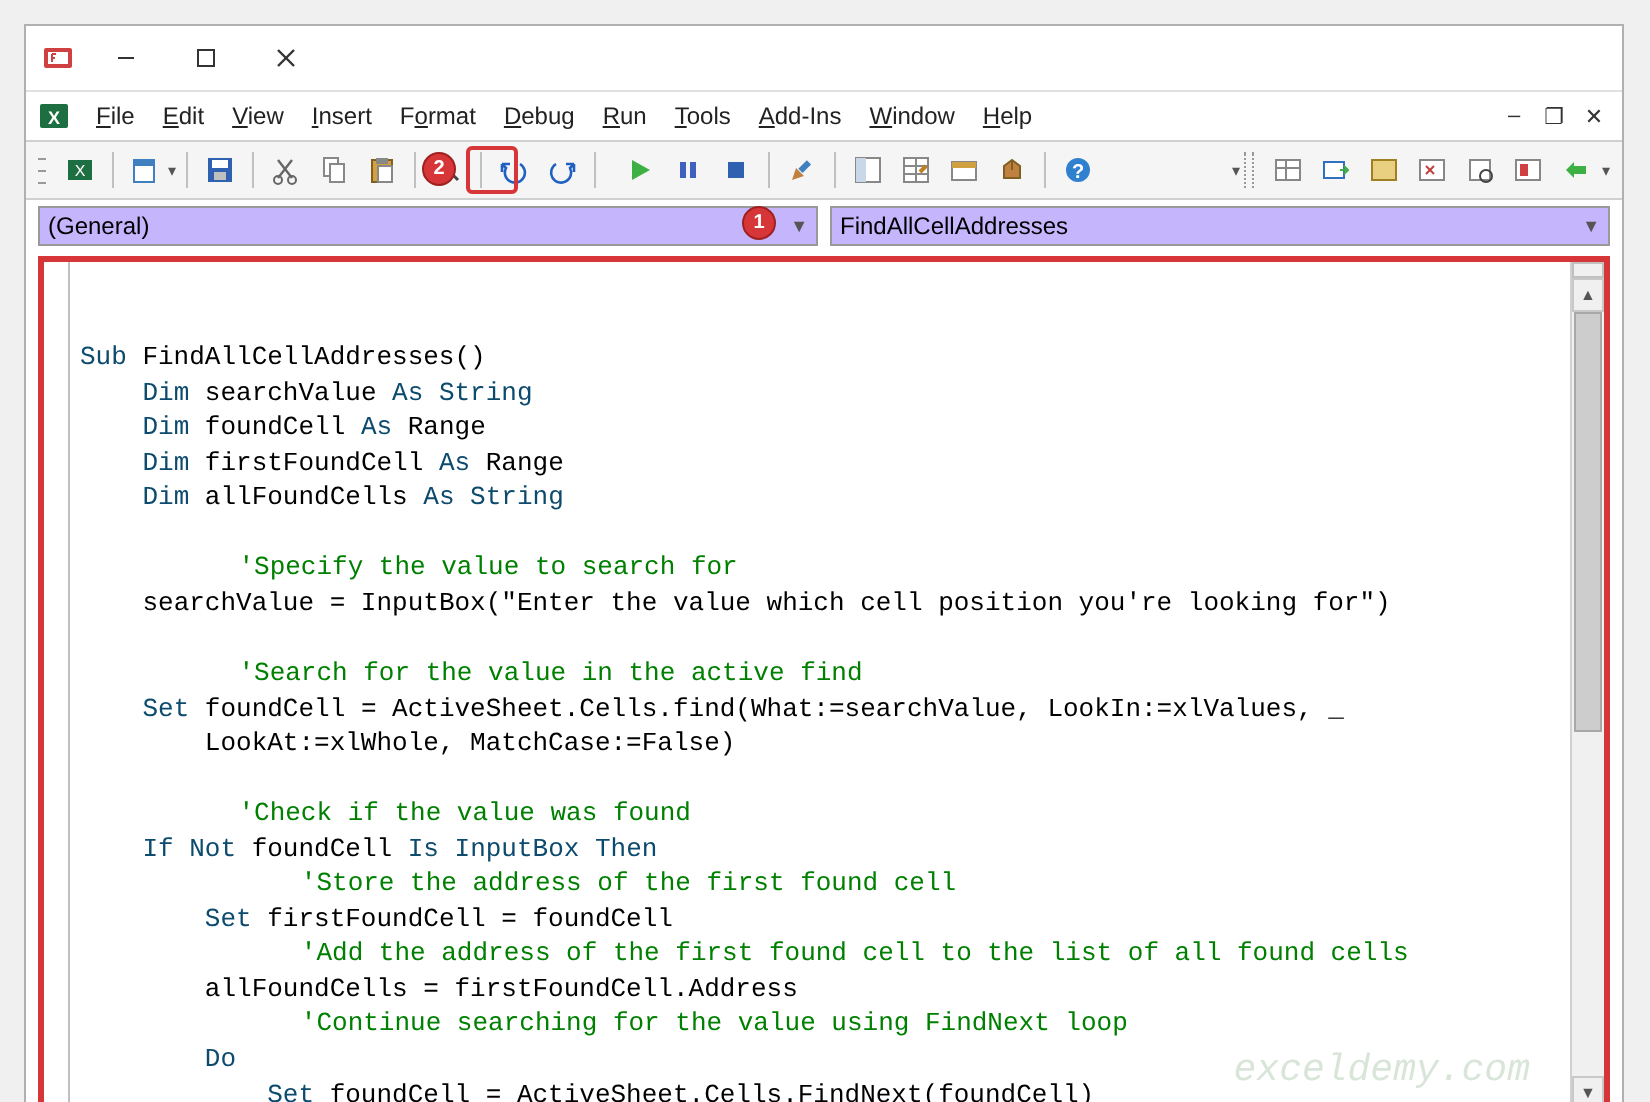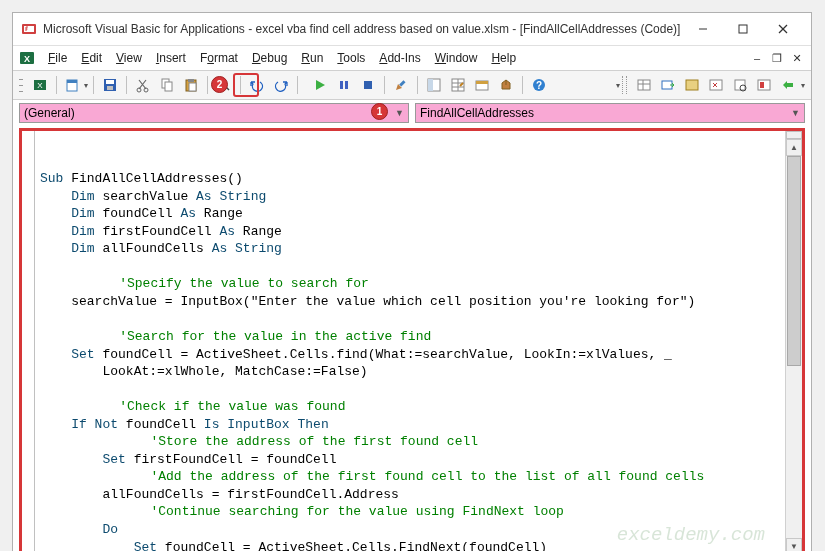--- a/index.html
+++ b/index.html
@@ -20,21 +20,21 @@
 .toolbar { display: flex; align-items: center; padding: 3px 6px; background: #f5f5f5; border-bottom: 1px solid #d0d0d0; gap: 2px; position: relative; }
 .toolbar .tb-btn { width: 22px; height: 22px; display: flex; align-items: center; justify-content: center; cursor: pointer; border: 1px solid transparent; border-radius: 2px; }
 .toolbar .sep { width: 1px; height: 18px; background: #c0c0c0; margin: 0 3px; }
 .toolbar .grip { width: 4px; height: 18px; margin-right: 4px; display: flex; flex-direction: column; justify-content: space-around; }
 .toolbar .grip span { height: 1px; background: #999; }
 .badge { position: absolute; width: 17px; height: 17px; border-radius: 50%; background: #d63638; color: #fff; font-size: 10px; font-weight: bold; display: flex; align-items: center; justify-content: center; border: 1px solid #a02020; }
 .run-highlight { position: absolute; border: 2px solid #d63638; border-radius: 3px; pointer-events: none; }
 .toolbar-right { margin-left: auto; display: flex; align-items: center; gap: 2px; }
 .toolbar-right .extra-grip { width: 5px; height: 18px; border-left: 1px dotted #999; border-right: 1px dotted #999; margin-right: 4px; }
 .selectors { display: flex; padding: 3px 6px; gap: 6px; background: #fff; align-items: center; position: relative; }
-.selectors select, .selectors .pseudo-select { flex: 1; font-size: 12px; padding: 1px 4px; border: 1px solid #999; background: #f9a8d4; height: 20px; display: flex; align-items: center; justify-content: space-between; cursor: pointer; }
+.selectors select, .selectors .pseudo-select { flex: 1; font-size: 12px; padding: 1px 4px; border: 1px solid #999; background: #c4b5fd; height: 20px; display: flex; align-items: center; justify-content: space-between; cursor: pointer; }
 .pseudo-select .chev { font-size: 9px; color: #555; }
 .code-frame { border: 3px solid #d63638; margin: 2px 6px 6px 6px; height: 430px; overflow: hidden; position: relative; display: flex; }
 .code-body { background: #fff; font-family: Consolas, "Courier New", monospace; font-size: 13px; line-height: 1.35; padding: 4px 2px 4px 18px; white-space: pre; flex: 1; overflow: hidden; position: relative; }
 .code-left-border { position: absolute; left: 12px; top: 0; bottom: 0; width: 1px; background: #c0c0c0; }
 .kw { color: #0c4a6e; }
 .cm { color: #008000; margin-left: 48px; }
 .ident { color: #000; }
 .scrollbar-v { width: 17px; background: #f0f0f0; border-left: 1px solid #d0d0d0; display: flex; flex-direction: column; }
 .scrollbar-v .arrow { height: 17px; display: flex; align-items: center; justify-content: center; background: #f0f0f0; border: 1px solid #c8c8c8; font-size: 8px; color: #555; cursor: pointer; }
 .scrollbar-v .track { flex: 1; background: #f0f0f0; position: relative; }
@@ -49,21 +49,20 @@
 <div class="outer-border">
 <div class="window">
   <div class="titlebar">
     <span class="app-icon">
       <svg width="16" height="16" viewBox="0 0 16 16">
             <rect x="1" y="3" width="14" height="10" fill="#d04040" rx="1"></rect>
             <rect x="3" y="5" width="10" height="6" fill="#fff"></rect>
             <path d="M5 6 L5 10 M5 6 L7 6 M5 8 L6.5 8" stroke="#d04040" stroke-width="1" fill="none"></path>
           </svg>
     </span>
-    <span class="title-text">Microsoft Visual Basic for Applications - excel vba find cell address based on value.xlsm - [FindAllCellAddresses (Code)]</span>
     <div class="win-controls">
       <div class="win-btn">
         <svg width="10" height="10">
               <line x1="1" y1="5" x2="9" y2="5" stroke="#333" stroke-width="1"></line>
             </svg>
       </div>
       <div class="win-btn">
         <svg width="10" height="10">
               <rect x="1" y="1" width="8" height="8" fill="none" stroke="#333" stroke-width="1"></rect>
             </svg>

